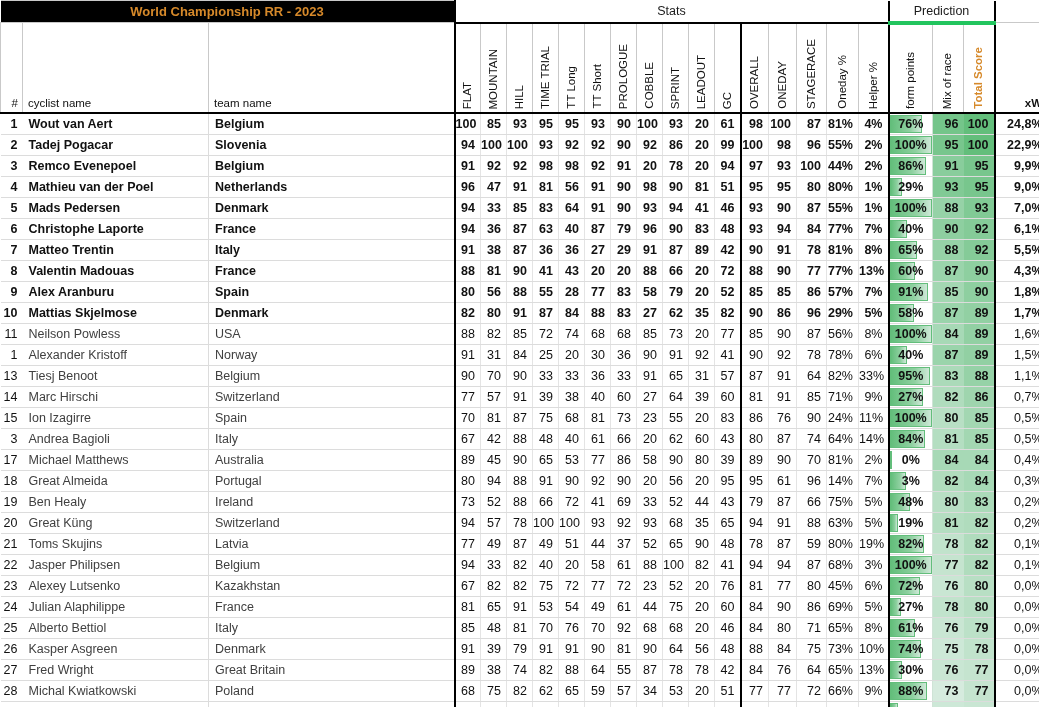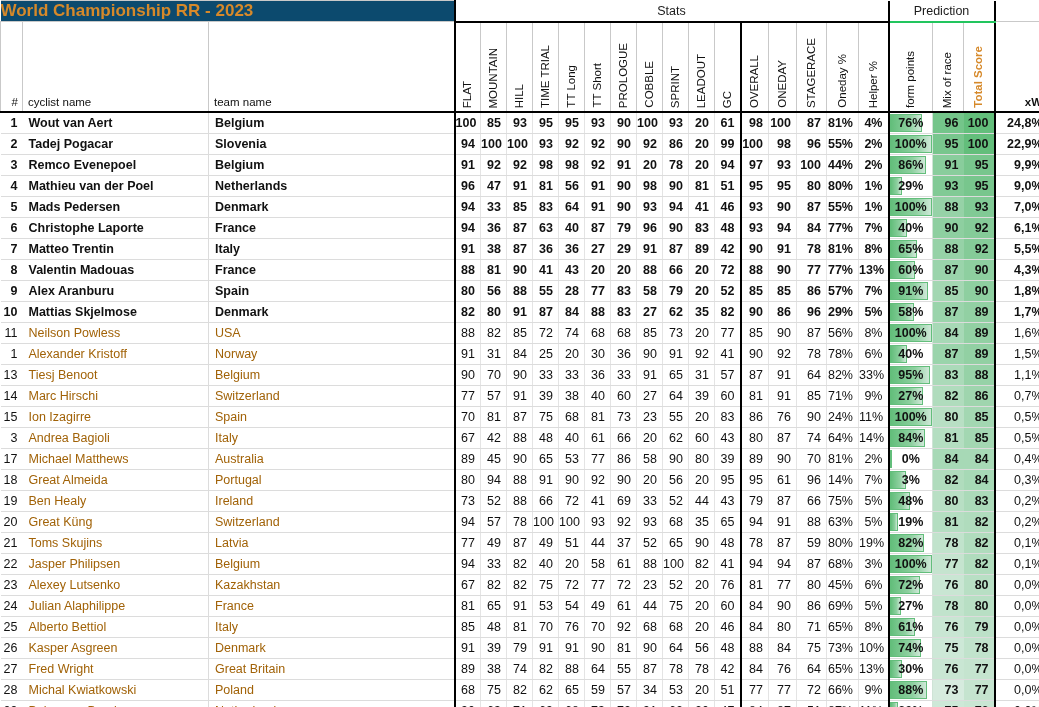--- a/index.html
+++ b/index.html
@@ -8,31 +8,31 @@
     font-family:"Liberation Sans","DejaVu Sans",sans-serif;
     color:#111111;
     -webkit-font-smoothing:antialiased;
   }
   #sheet{width:1039px;height:707px;position:relative;}
   table{border-collapse:collapse;table-layout:fixed;width:1039px;}
   td,th{padding:0;margin:0;font-weight:normal;vertical-align:middle;overflow:hidden;}
 
   
   .title-cell{
-    height:20px;line-height:20px;text-align:left;
-    color:#d6892a;font-weight:bold;font-size:17px;
-    background:#0c4a6e;
+    height:20px;line-height:20px;text-align:center;
+    color:#d6892a;font-weight:bold;font-size:13px;
+    background:#000000;
     border:1px solid #c9c9c9;border-left:none;
   }
   .grp-cell{
     height:20px;line-height:20px;text-align:center;font-size:12.5px;
     color:#1b1b1b;background:#ffffff;
   }
   .grp-stats{border-left:2px solid #000;border-right:2px solid #000;border-bottom:2px solid #000;}
-  .grp-pred{border-left:2px solid #000;border-right:2px solid #000;border-bottom:2px solid #22c55e;}
+  .grp-pred{border-left:2px solid #000;border-right:2px solid #000;border-bottom:4px solid #22c55e;}
   .blank-top{background:#ffffff;height:20px;}
 
   
   .hrow th{
     height:86px;
     border:1px solid #c9c9c9;
     background:#ffffff;
     font-size:11.5px;
   }
   .vtxt{
@@ -78,21 +78,21 @@
     background:#ffffff;
   }
   td.rank{text-align:right;padding-right:5px;border-left:none;width:22px;}
   td.cname{text-align:left;padding-left:6px;border-right:1px solid #dcdcdc;}
   td.tname{text-align:left;padding-left:6px;border-right:1px solid #dcdcdc;}
   td.stat{text-align:right;padding-right:5px;border-right:1px solid #e4e4e4;}
   td.stat.first{border-left:2px solid #000;}
   td.xw{text-align:right;padding-right:7px;border-right:none;}
   .drow.top10 td.rank,.drow.top10 td.cname,.drow.top10 td.tname,
   .drow.top10 td.stat,.drow.top10 td.xw{font-weight:bold;}
-  .drow.rest td.cname,.drow.rest td.tname{color:#a16207;}
+  .drow.rest td.cname,.drow.rest td.tname{color:#404040;}
 
   
   td.formpts{
     position:relative;text-align:center;
     border-left:2px solid #000;border-right:1px solid #cfe3d6;
   }
   .bar{
     position:absolute;left:0;top:1px;bottom:1px;
     background:linear-gradient(to right,#63be7b 0%,#8ed0a0 62%,#cfe8d8 100%);
     border:1px solid #63be7b;

